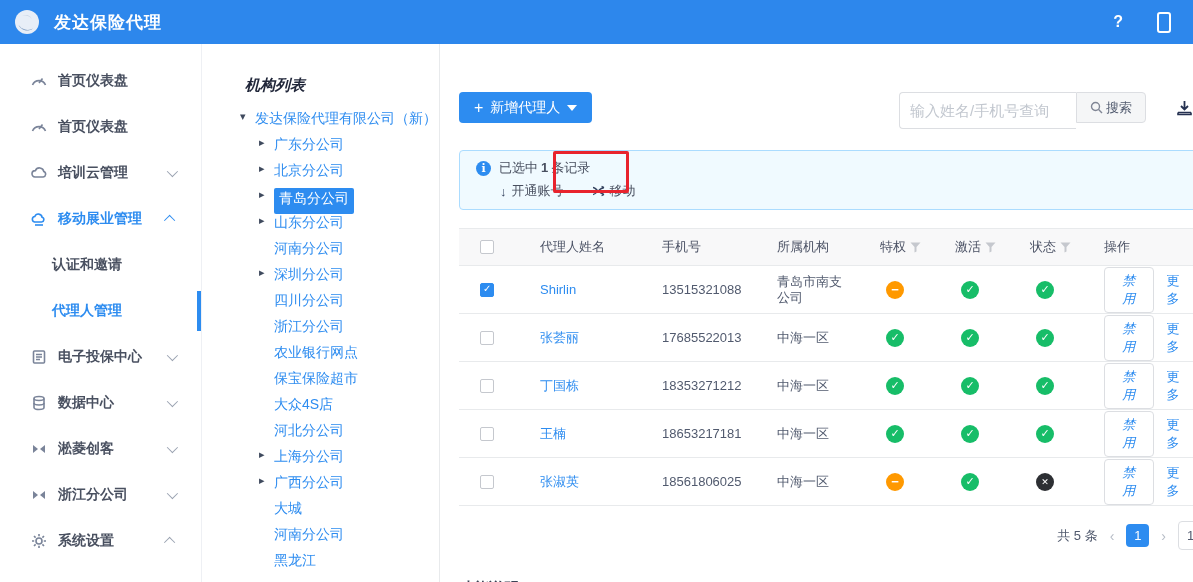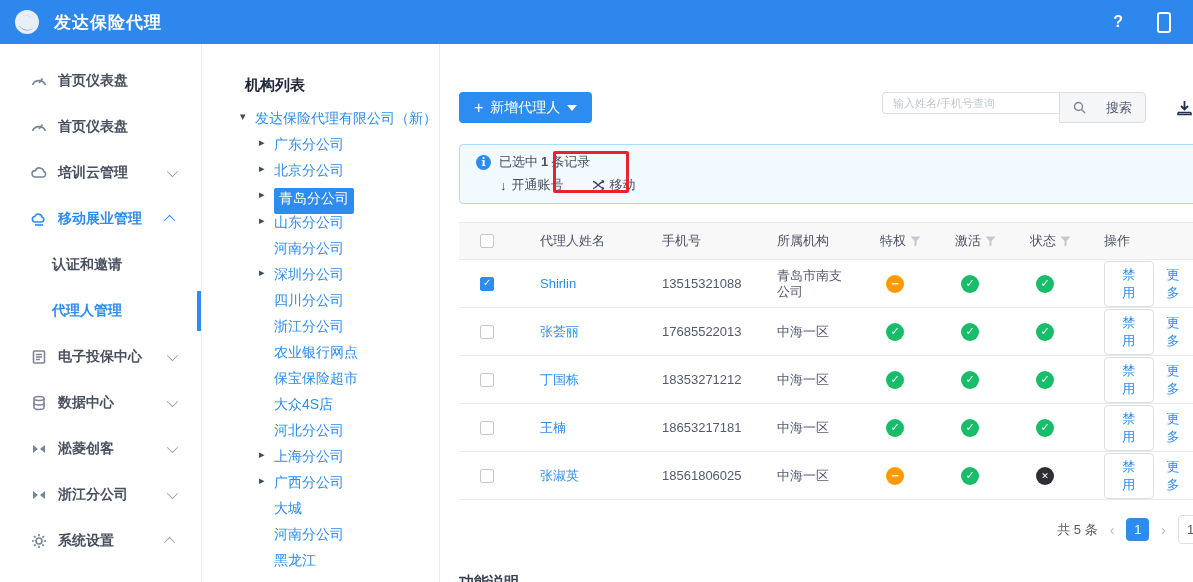--- a/index.html
+++ b/index.html
@@ -29,46 +29,46 @@
     border-right:1.6px solid #9aa2b1; border-bottom:1.6px solid #9aa2b1; }
   .chev.down { transform:rotate(45deg) translateY(-2px); }
   .chev.up { transform:rotate(-135deg) translateY(-2px); }
   .side-item.active .chev { border-color:#2d8cf0; }
   .side-sub { padding-left:40px; font-weight:700; }
   .side-sub.selected { color:#2d8cf0; }
   .side-sub.selected::after { content:""; position:absolute; right:0; top:3px; bottom:3px; width:4px; background:#2d8cf0; }
 
   
   .treepanel { width:238px; flex:0 0 238px; border-right:1px solid #e8eaec; padding-top:32px; }
-  .tree-title { font-size:15px; font-weight:700; color:#21273a; padding-left:43px; margin-bottom:15px; }
+  .tree-title { font-size:15px; font-weight:700; color:#21273a; padding-left:43px; margin-bottom:15px;font-style:italic; }
   .tree { padding-left:38px; }
   .tree-row { height:26px; display:flex; font-size:14px; color:#2d8cf0; cursor:pointer; white-space:nowrap; }
   .tree-row.child { padding-left:19px; }
   .t-arrow { width:15px; flex:0 0 15px; color:#3f4a5e; font-size:11px; }
   .arrow-down::before { content:"▾"; }
   .arrow-right::before { content:"▸"; }
   .arrow-none::before { content:""; }
   .tree-label.selected { background:#2d8cf0; color:#fff; padding:2px 5px; border-radius:2px; }
 
   
   .main { flex:1; padding:48px 0 0 19px; position:relative; min-width:0; }
 
   .toolbar { display:flex; align-items:flex-start; margin-bottom:21px; }
   .btn-add { height:31px; background:#2d8cf0; color:#fff; border:none; border-radius:4px;
     font-size:14px; display:flex; align-items:center; gap:7px; padding:0 15px; cursor:pointer;
     font-family:inherit; }
   .plus { font-size:16px; font-weight:400; }
   .caret { width:0; height:0; border-left:5px solid transparent; border-right:5px solid transparent; border-top:6px solid #fff; }
   .toolbar .spacer { flex:1; }
   .search-group { display:flex; }
-  .search-input { width:177px; height:22px; border:1px solid #dcdee2; border-right:none; border-radius:4px 0 0 4px;
-    padding:0 10px; font-size:11px; color:#515a6e; outline:none; font-family:inherit; }
+  .search-input { width:177px; height:37px; border:1px solid #dcdee2; border-right:none; border-radius:4px 0 0 4px;
+    padding:0 10px; font-size:15px; color:#515a6e; outline:none; font-family:inherit; }
   .search-input::placeholder { color:#c2c7cf; }
   .btn-search { height:31px; background:#f5f6f7; border:1px solid #dcdee2; border-radius:0 4px 4px 0;
-    font-size:13px; color:#515a6e; display:flex; align-items:center; gap:20px; padding:0 13px; cursor:pointer; font-family:inherit; }
+    font-size:13px; color:#515a6e; display:flex; align-items:center; gap:3px; padding:0 13px; cursor:pointer; font-family:inherit; }
   .dl-ico { margin-left:30px; margin-top:7px; cursor:pointer; }
 
   
   .sel-bar { width:743px; background:#f0faff; border:1px solid #abdcff; border-radius:4px;
     padding:8px 12px 9px 16px; margin-bottom:18px; font-size:13px; color:#495060; }
   .sel-line1 { display:flex; align-items:center; gap:8px; }
   .info-ic { width:15px; height:15px; border-radius:50%; background:#2d8cf0; color:#fff; font-size:11px;
     font-weight:700; display:flex; align-items:center; justify-content:center; font-family:"DejaVu Serif",serif; }
   .info-ic::before { content:"i"; }
   .sel-count { font-weight:700; margin:0 3px; }
@@ -95,21 +95,21 @@
   .cb.checked { background:#2d8cf0; border-color:#2d8cf0; position:relative; }
   .cb.checked::after { content:"✓"; position:absolute; left:2px; top:-1px; color:#fff; font-size:10px; font-weight:700; }
   .name-link { color:#2d8cf0; cursor:pointer; }
   .org-txt { max-width:72px; line-height:16px; }
   .ic { width:18px; height:18px; border-radius:50%; margin-left:6px; color:#fff; font-size:11px; font-weight:700;
     display:flex; align-items:center; justify-content:center; }
   .ic-check { background:#17bd68; } .ic-check::before { content:"✓"; }
   .ic-minus { background:#ff9900; } .ic-minus::before { content:"−"; font-size:13px; }
   .ic-x { background:#2d2f33; } .ic-x::before { content:"✕"; font-size:9px; }
   .btn-disable { background:#fff; border:1px solid #dcdee2; border-radius:4px; color:#2d8cf0;
-    font-size:13px; padding:4px 11px; cursor:pointer; font-family:inherit; }
+    font-size:13px; padding:4px 11px; cursor:pointer; font-family:inherit;font-style:italic; }
   .more-link { color:#2d8cf0; margin-left:13px; display:flex; align-items:center; gap:4px; cursor:pointer; }
   .more-link .caret { border-top-color:#2d8cf0; border-left-width:4px; border-right-width:4px; border-top-width:5px; }
 
   
   .pager { width:745px; margin-top:15px; display:flex; justify-content:flex-end; align-items:center; gap:10px;
     font-size:13px; color:#515a6e; }
   .pg-arrow { color:#b6bcc6; font-size:14px; cursor:pointer; padding:0 2px; }
   .pg-cur { width:23px; height:23px; background:#2d8cf0; color:#fff; border-radius:4px;
     display:flex; align-items:center; justify-content:center; cursor:pointer; }
   .pg-size { height:29px; width:92px; border:1px solid #dcdee2; border-radius:4px; background:#fff;

